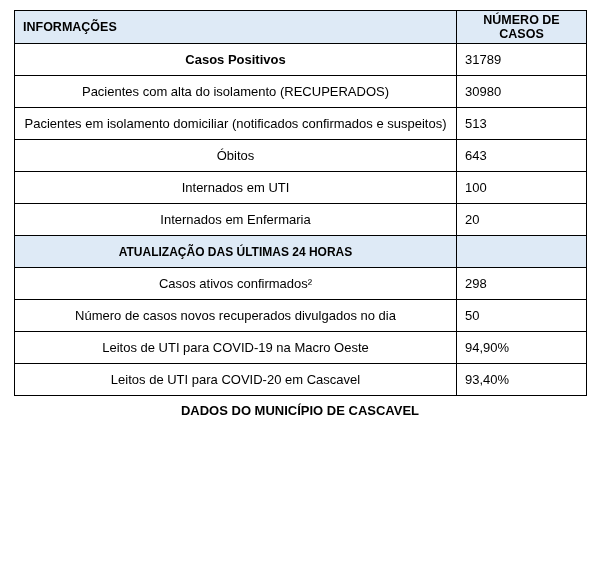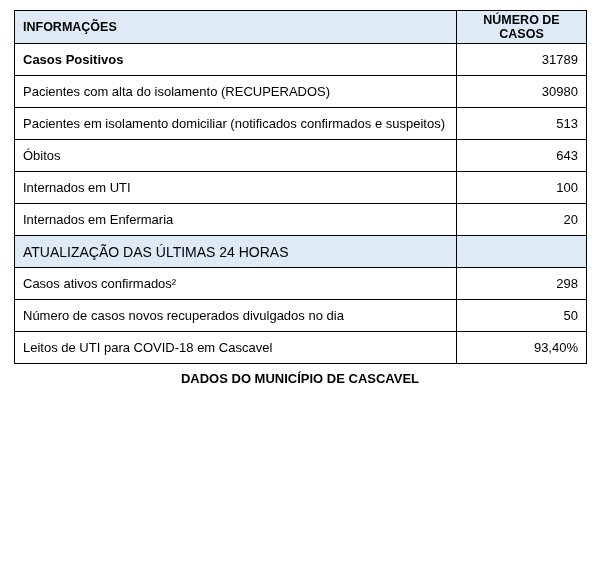--- a/index.html
+++ b/index.html
@@ -42,26 +42,26 @@
     text-align: left;
     font-size: 12.5px;
   }
   .covid-table thead th.val {
     text-align: center;
     margin-left: 46px;
   }
   .covid-table tbody td {
     height: 32px;
   }
-  .covid-table td.lbl { text-align: left; margin-left: 37px; }
-  .covid-table td.val { text-align: right; }
+  .covid-table td.lbl { text-align: center; margin-left: 37px; }
+  .covid-table td.val { text-align: left; }
   .covid-table tr.section td {
     background: var(--header-bg);
-    font-weight: normal;
-    font-size: 14px;
+    font-weight: bold;
+    font-size: 12px;
   }
   .covid-table td.bold-label { font-weight: bold; }
   .caption {
     width: 572px;
     text-align: center;
     font-weight: bold;
     font-size: 13px;
     margin-top: 7px;
   }
 </style>
@@ -112,21 +112,25 @@
       </tr>
       <tr>
         <td class="lbl">Casos ativos confirmados²</td>
         <td class="val">298</td>
       </tr>
       <tr>
         <td class="lbl">Número de casos novos recuperados divulgados no dia</td>
         <td class="val">50</td>
       </tr>
       <tr>
-        <td class="lbl">Leitos de UTI para COVID-18 em Cascavel</td>
+        <td class="lbl">Leitos de UTI para COVID-19 na Macro Oeste</td>
+        <td class="val">94,90%</td>
+      </tr>
+      <tr>
+        <td class="lbl">Leitos de UTI para COVID-20 em Cascavel</td>
         <td class="val">93,40%</td>
       </tr>
     </tbody>
   </table>
 
   <div class="caption">DADOS DO MUNICÍPIO DE CASCAVEL</div>
 
 </div>
 
 </body></html>

